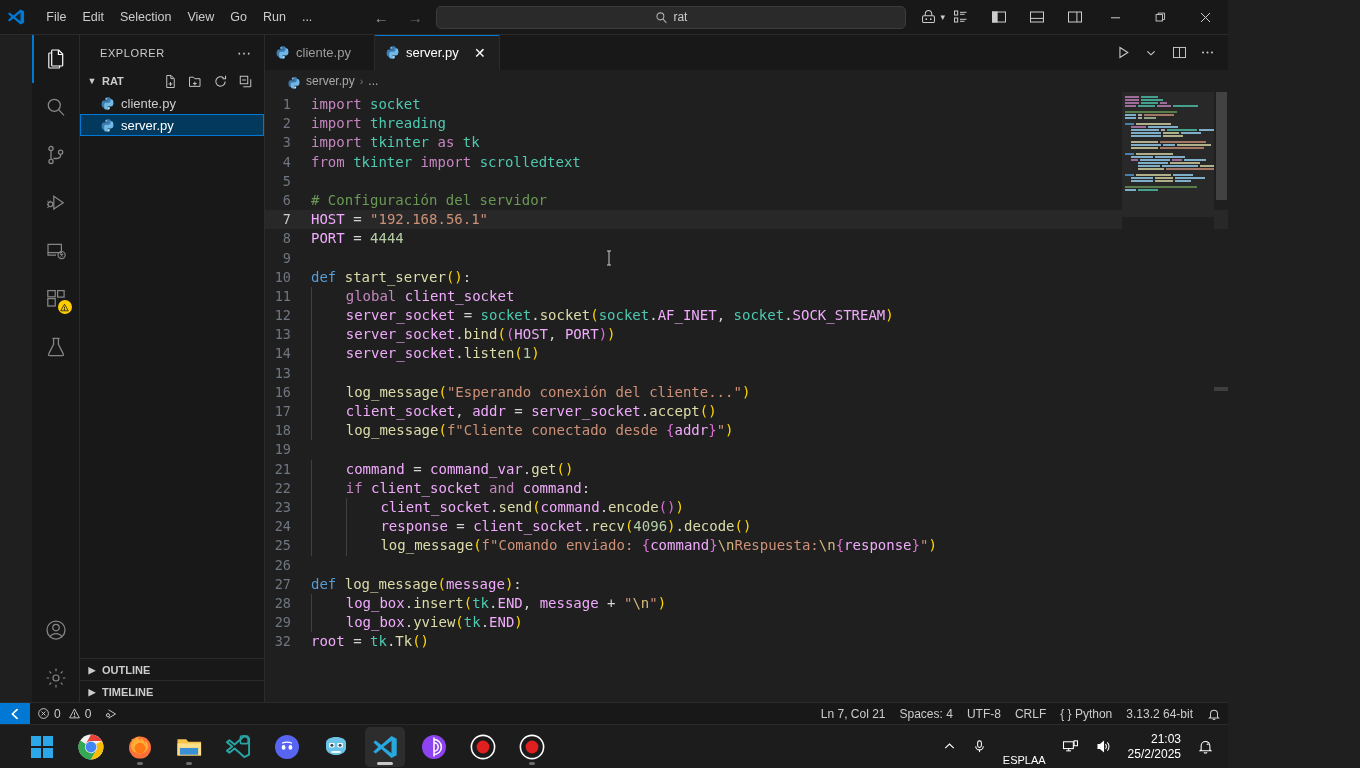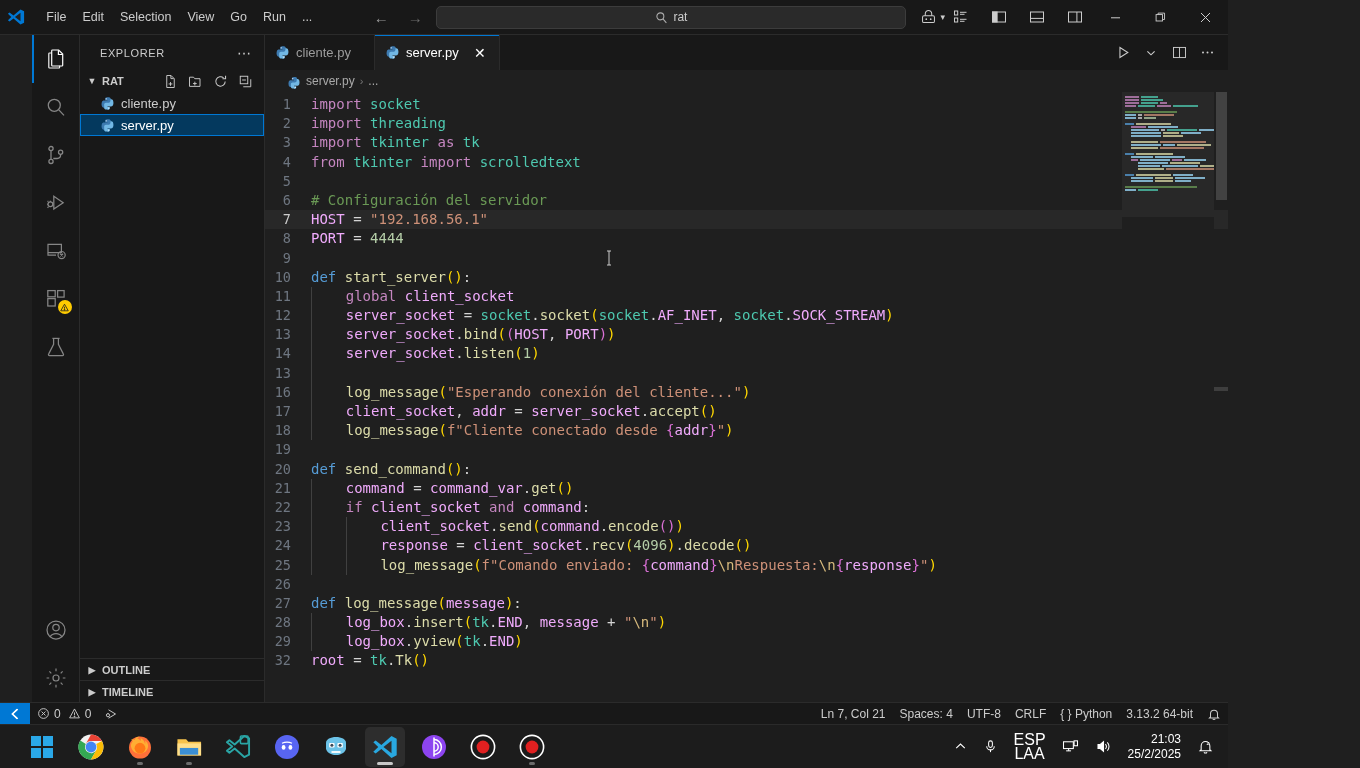--- a/index.html
+++ b/index.html
@@ -195,21 +195,21 @@
   .tb-app {
     width: 40px; height: 40px; border-radius: 5px;
     display: flex; align-items: center; justify-content: center; position: relative;
   }
   .tb-app.active { background: #2d2d2d; }
   .tb-underline { position: absolute; bottom: 2px; left: 50%; transform: translateX(-50%);
     width: 6px; height: 3px; border-radius: 2px; background: #6c6c6c; }
   .tb-app.active .tb-underline { width: 16px; background: #c9c9c9; }
   .tray { margin-left: auto; display: flex; align-items: center; gap: 0px; padding-right: 6px; color: #ffffff; }
   .tray-cell { display: flex; align-items: center; justify-content: center; padding: 0 8px; height: 40px; border-radius: 4px; }
-  .kbd-layout { display: flex; flex-direction: column; align-items: center; line-height: 14px; font-size: 16px; }
+  .kbd-layout { display: flex; flex-direction: row; align-items: flex-end; line-height: 14px; font-size: 11px; }
   .clock { display: flex; flex-direction: column; align-items: flex-end; line-height: 15px; font-size: 12px; padding: 0 8px; }
   .mouse-caret { position: absolute; left: 340px; top: 157px; width: 2px; height: 17px; pointer-events: none; }
 
   svg { display: block; }
 </style>
 </head>
 <body>
 
 <div class="app">
 
@@ -544,21 +544,20 @@
             <div class="row"><span class="ln">10</span><span class="codetext"><span class="kc">def</span> <span class="fn">start_server</span><span class="pp">()</span><span class="op">:</span></span></div>
             <div class="row"><span class="ln">11</span><span class="codetext"><span class="ind-guide"></span>    <span class="k">global</span> <span class="var">client_socket</span></span></div>
             <div class="row"><span class="ln">12</span><span class="codetext"><span class="ind-guide"></span>    <span class="var">server_socket</span> <span class="op">=</span> <span class="cls">socket</span><span class="op">.</span><span class="fn">socket</span><span class="pp">(</span><span class="cls">socket</span><span class="op">.</span><span class="var">AF_INET</span><span class="op">,</span> <span class="cls">socket</span><span class="op">.</span><span class="var">SOCK_STREAM</span><span class="pp">)</span></span></div>
             <div class="row"><span class="ln">13</span><span class="codetext"><span class="ind-guide"></span>    <span class="var">server_socket</span><span class="op">.</span><span class="fn">bind</span><span class="pp">(</span><span class="pp2">(</span><span class="var">HOST</span><span class="op">,</span> <span class="var">PORT</span><span class="pp2">)</span><span class="pp">)</span></span></div>
             <div class="row"><span class="ln">14</span><span class="codetext"><span class="ind-guide"></span>    <span class="var">server_socket</span><span class="op">.</span><span class="fn">listen</span><span class="pp">(</span><span class="nu">1</span><span class="pp">)</span></span></div>
             <div class="row"><span class="ln">13</span><span class="codetext"><span class="ind-guide"></span></span></div>
             <div class="row"><span class="ln">16</span><span class="codetext"><span class="ind-guide"></span>    <span class="fn">log_message</span><span class="pp">(</span><span class="st">"Esperando conexión del cliente..."</span><span class="pp">)</span></span></div>
             <div class="row"><span class="ln">17</span><span class="codetext"><span class="ind-guide"></span>    <span class="var">client_socket</span><span class="op">,</span> <span class="var">addr</span> <span class="op">=</span> <span class="var">server_socket</span><span class="op">.</span><span class="fn">accept</span><span class="pp">()</span></span></div>
             <div class="row"><span class="ln">18</span><span class="codetext"><span class="ind-guide"></span>    <span class="fn">log_message</span><span class="pp">(</span><span class="st">f"Cliente conectado desde </span><span class="pp2">{</span><span class="var">addr</span><span class="pp2">}</span><span class="st">"</span><span class="pp">)</span></span></div>
             <div class="row"><span class="ln">19</span><span class="codetext"></span></div>
-            <div class="row"><span class="ln">20</span><span class="codetext"><span class="kc">def</span> <span class="fn">send_command</span><span class="pp">()</span><span class="op">:</span></span></div>
             <div class="row"><span class="ln">21</span><span class="codetext"><span class="ind-guide"></span>    <span class="var">command</span> <span class="op">=</span> <span class="var">command_var</span><span class="op">.</span><span class="fn">get</span><span class="pp">()</span></span></div>
             <div class="row"><span class="ln">22</span><span class="codetext"><span class="ind-guide"></span>    <span class="k">if</span> <span class="var">client_socket</span> <span class="k">and</span> <span class="var">command</span><span class="op">:</span></span></div>
             <div class="row"><span class="ln">23</span><span class="codetext"><span class="ind-guide"></span>    <span class="ind-guide"></span>    <span class="var">client_socket</span><span class="op">.</span><span class="fn">send</span><span class="pp">(</span><span class="var">command</span><span class="op">.</span><span class="fn">encode</span><span class="pp2">()</span><span class="pp">)</span></span></div>
             <div class="row"><span class="ln">24</span><span class="codetext"><span class="ind-guide"></span>    <span class="ind-guide"></span>    <span class="var">response</span> <span class="op">=</span> <span class="var">client_socket</span><span class="op">.</span><span class="fn">recv</span><span class="pp">(</span><span class="nu">4096</span><span class="pp">)</span><span class="op">.</span><span class="fn">decode</span><span class="pp">()</span></span></div>
             <div class="row"><span class="ln">25</span><span class="codetext"><span class="ind-guide"></span>    <span class="ind-guide"></span>    <span class="fn">log_message</span><span class="pp">(</span><span class="st">f"Comando enviado: </span><span class="pp2">{</span><span class="var">command</span><span class="pp2">}</span><span class="esc">\n</span><span class="st">Respuesta:</span><span class="esc">\n</span><span class="pp2">{</span><span class="var">response</span><span class="pp2">}</span><span class="st">"</span><span class="pp">)</span></span></div>
             <div class="row"><span class="ln">26</span><span class="codetext"></span></div>
             <div class="row"><span class="ln">27</span><span class="codetext"><span class="kc">def</span> <span class="fn">log_message</span><span class="pp">(</span><span class="var">message</span><span class="pp">)</span><span class="op">:</span></span></div>
             <div class="row"><span class="ln">28</span><span class="codetext"><span class="ind-guide"></span>    <span class="var">log_box</span><span class="op">.</span><span class="fn">insert</span><span class="pp">(</span><span class="cls">tk</span><span class="op">.</span><span class="var">END</span><span class="op">,</span> <span class="var">message</span> <span class="op">+</span> <span class="st">"</span><span class="esc">\n</span><span class="st">"</span><span class="pp">)</span></span></div>
             <div class="row"><span class="ln">29</span><span class="codetext"><span class="ind-guide"></span>    <span class="var">log_box</span><span class="op">.</span><span class="fn">yview</span><span class="pp">(</span><span class="cls">tk</span><span class="op">.</span><span class="var">END</span><span class="pp">)</span></span></div>
             <div class="row"><span class="ln">32</span><span class="codetext"><span class="var">root</span> <span class="op">=</span> <span class="cls">tk</span><span class="op">.</span><span class="fn">Tk</span><span class="pp">()</span></span></div>

